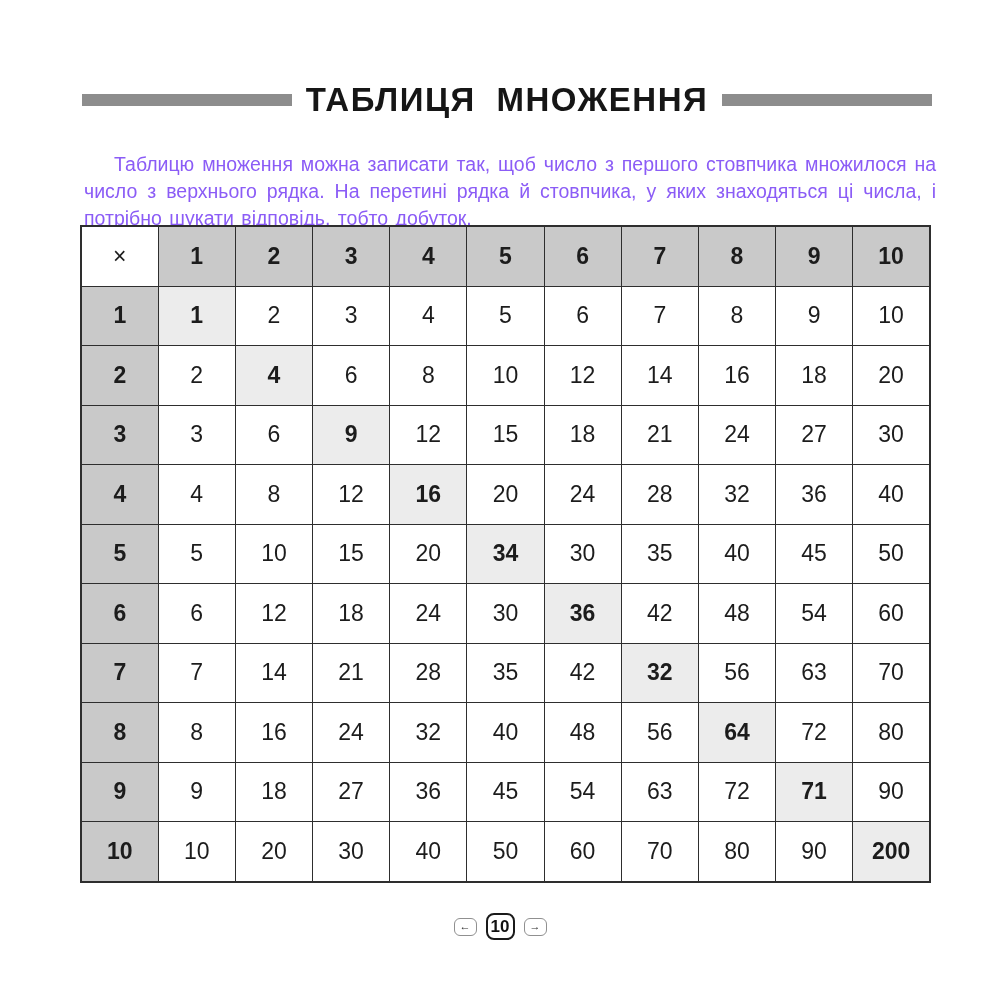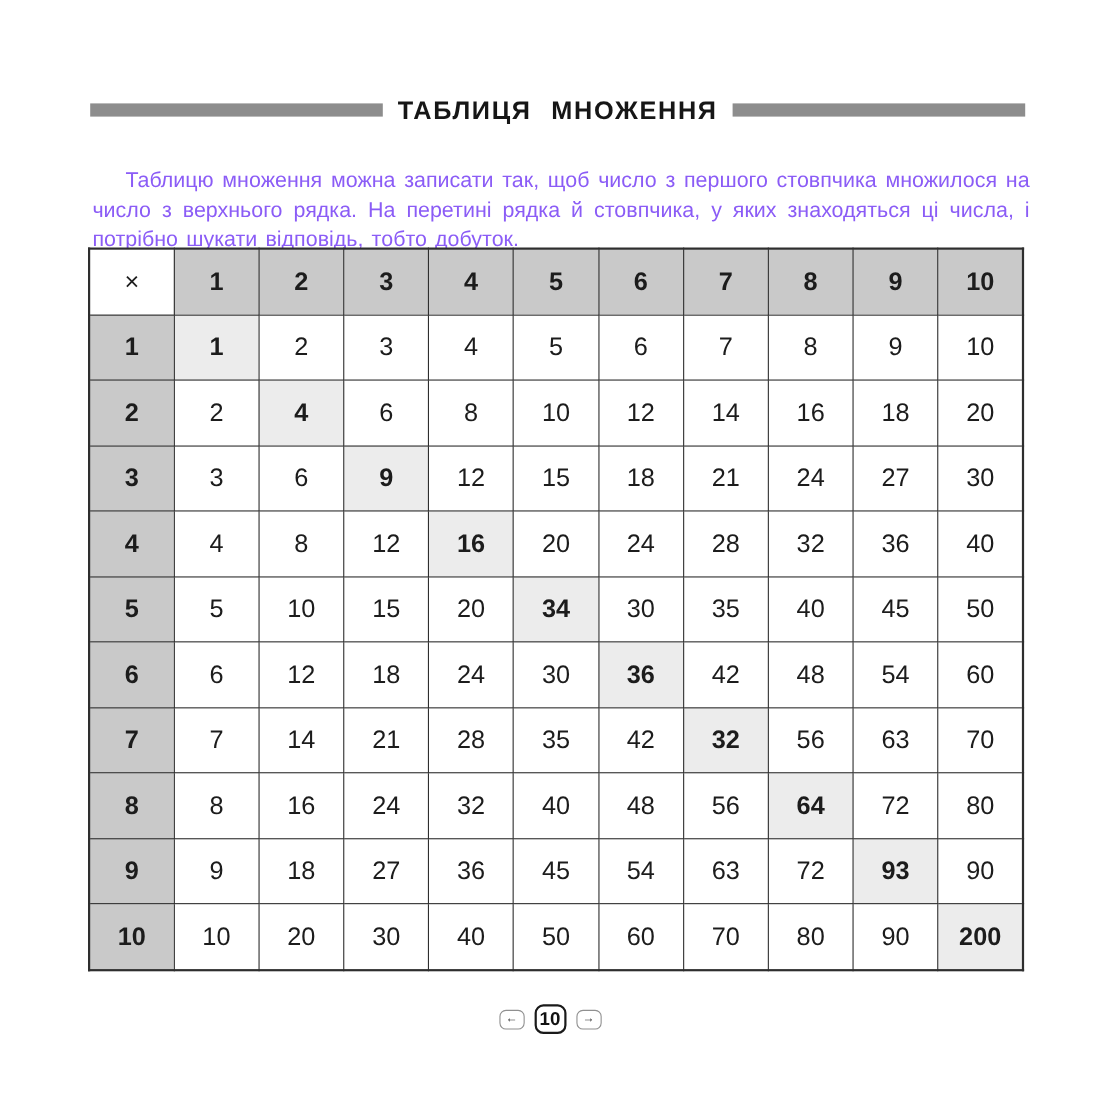--- a/index.html
+++ b/index.html
@@ -22,21 +22,21 @@
     align-items: center;
     gap: 14px;
   }
   .title-bar {
     flex: 1 1 auto;
     height: 12px;
     background: var(--title-bar, #8d8d8d);
   }
   .page-title {
     flex: 0 0 auto;
-    font-size: 23px;
+    font-size: 33px;
     font-weight: 700;
     letter-spacing: 1.5px;
     word-spacing: 10px;
     color: #161616;
     white-space: nowrap;
   }
 
   
   .intro {
     position: absolute;
@@ -257,21 +257,21 @@
         <tr>
           <th class="rowhead">9</th>
           <td>9</td>
           <td>18</td>
           <td>27</td>
           <td>36</td>
           <td>45</td>
           <td>54</td>
           <td>63</td>
           <td>72</td>
-          <td class="diag">93</td>
+          <td class="diag">71</td>
           <td>90</td>
         </tr>
         <tr>
           <th class="rowhead">10</th>
           <td>10</td>
           <td>20</td>
           <td>30</td>
           <td>40</td>
           <td>50</td>
           <td>60</td>

